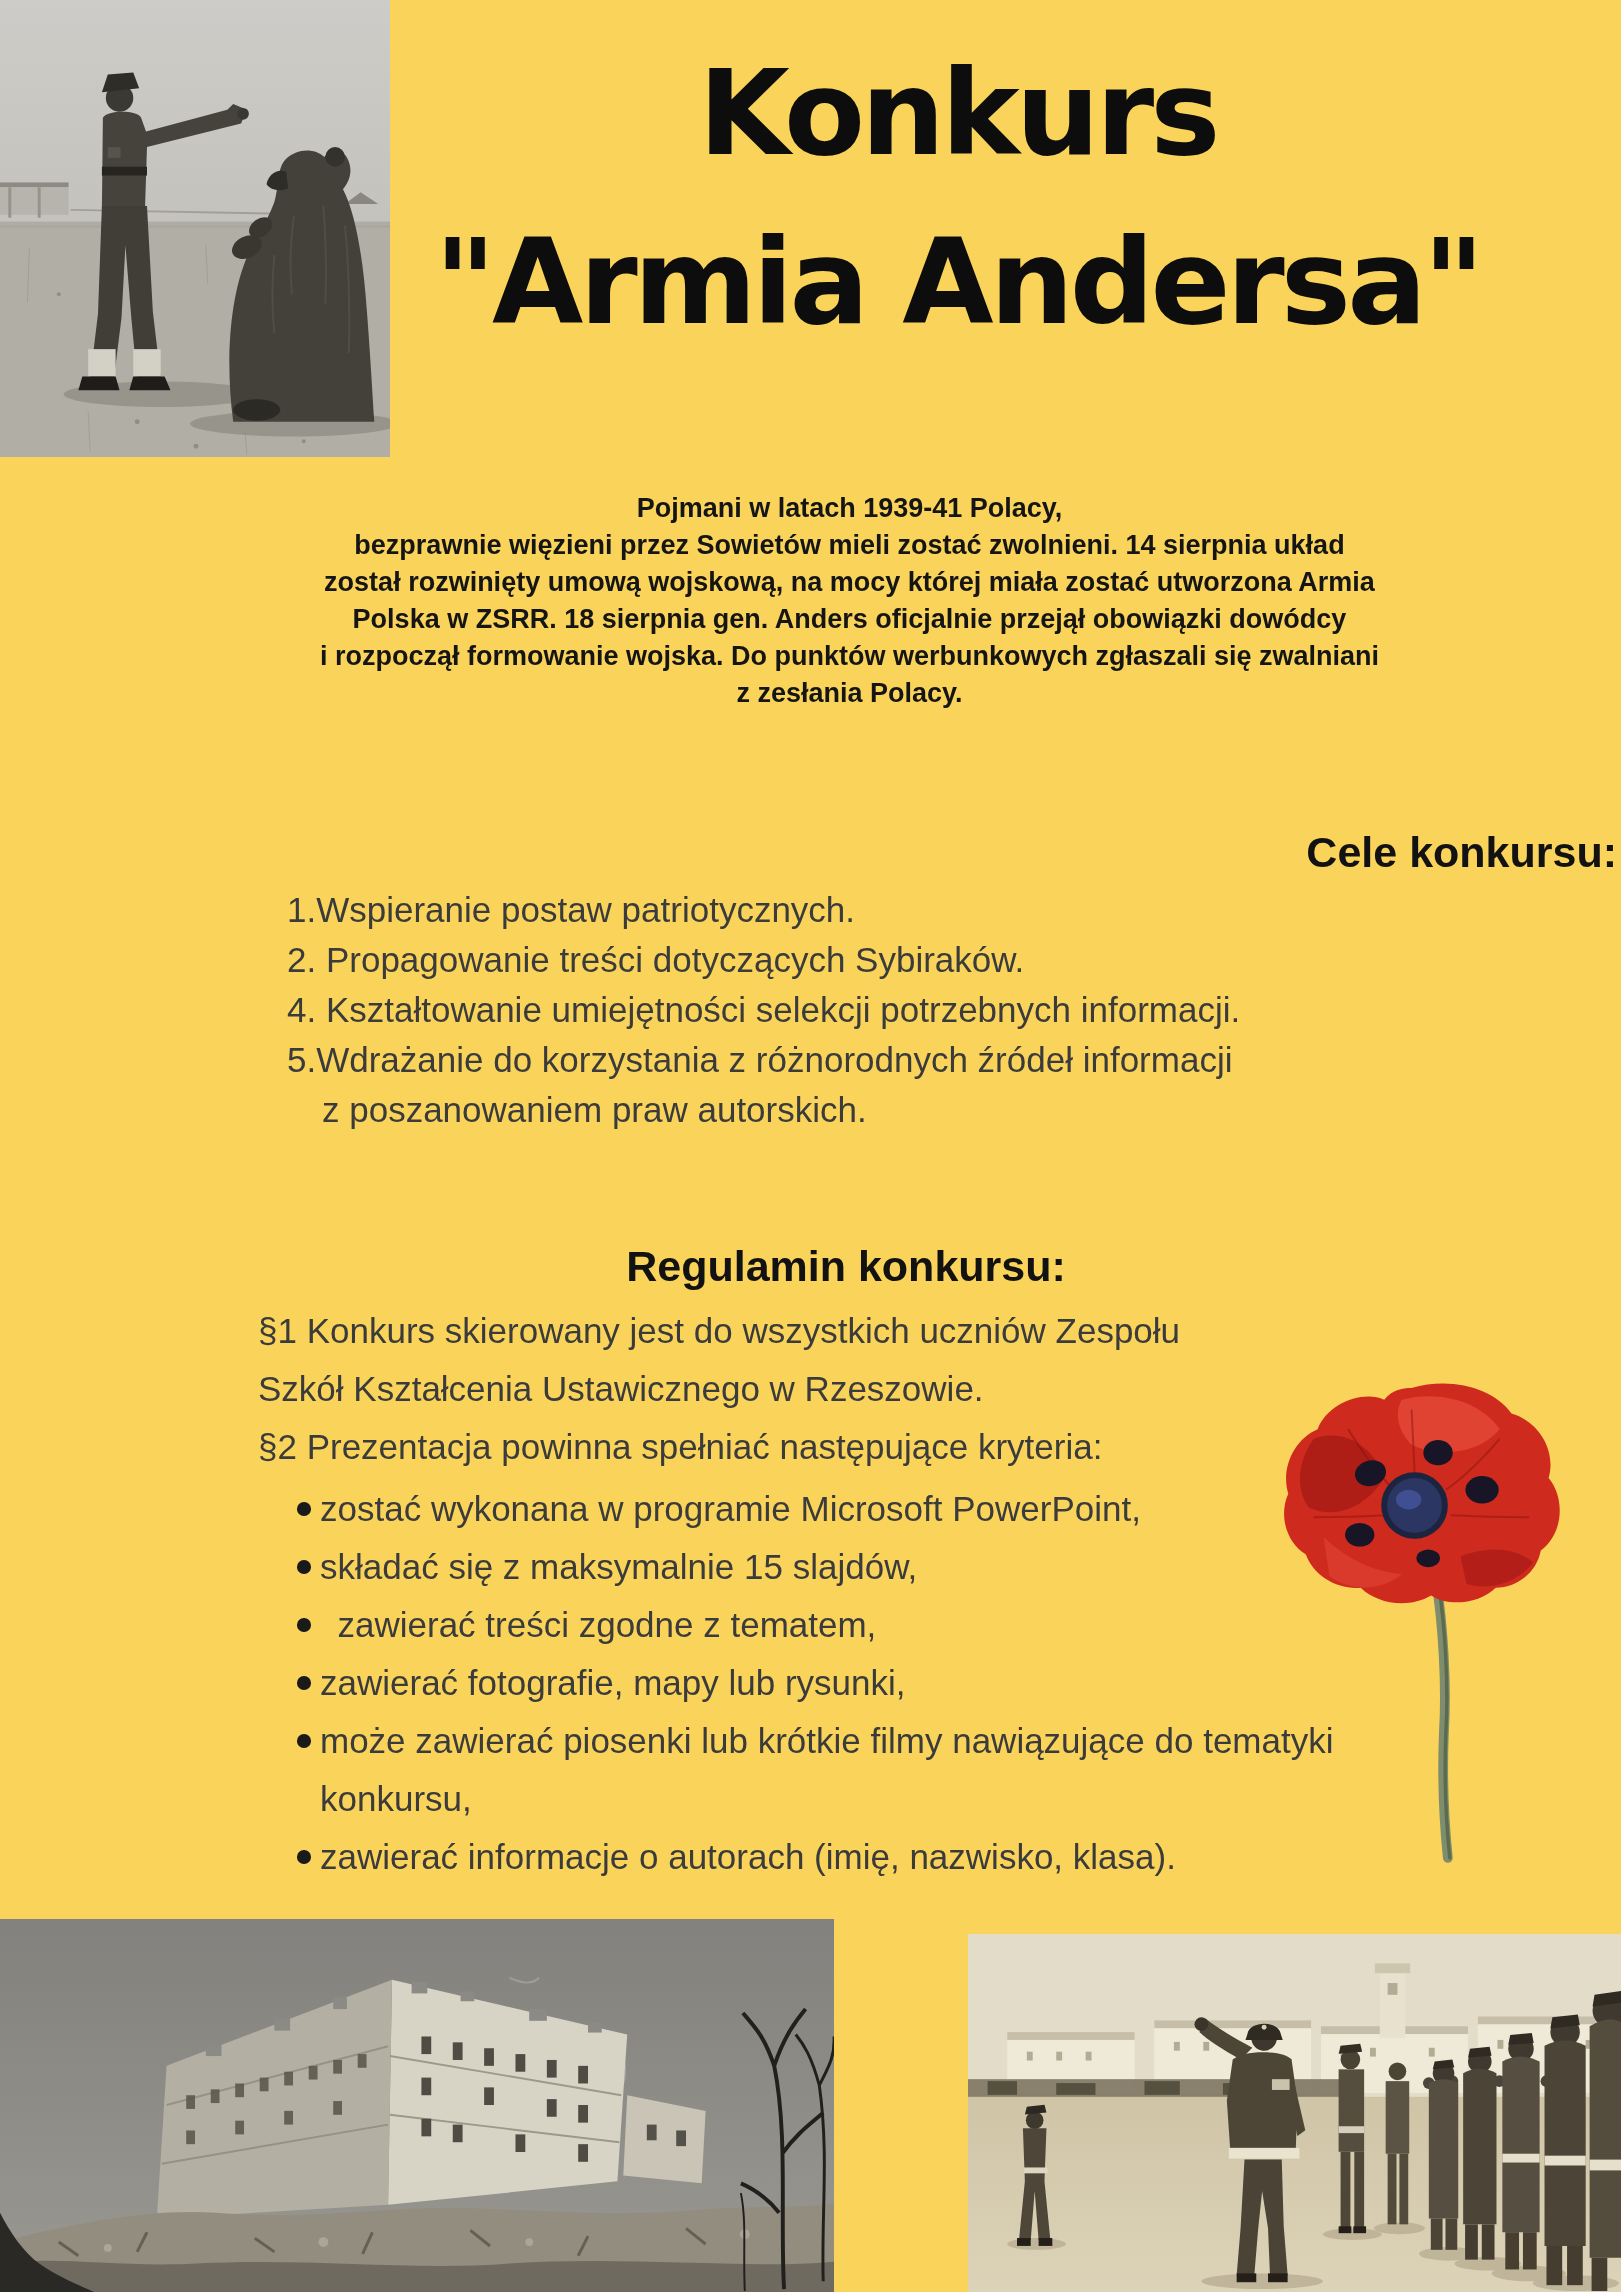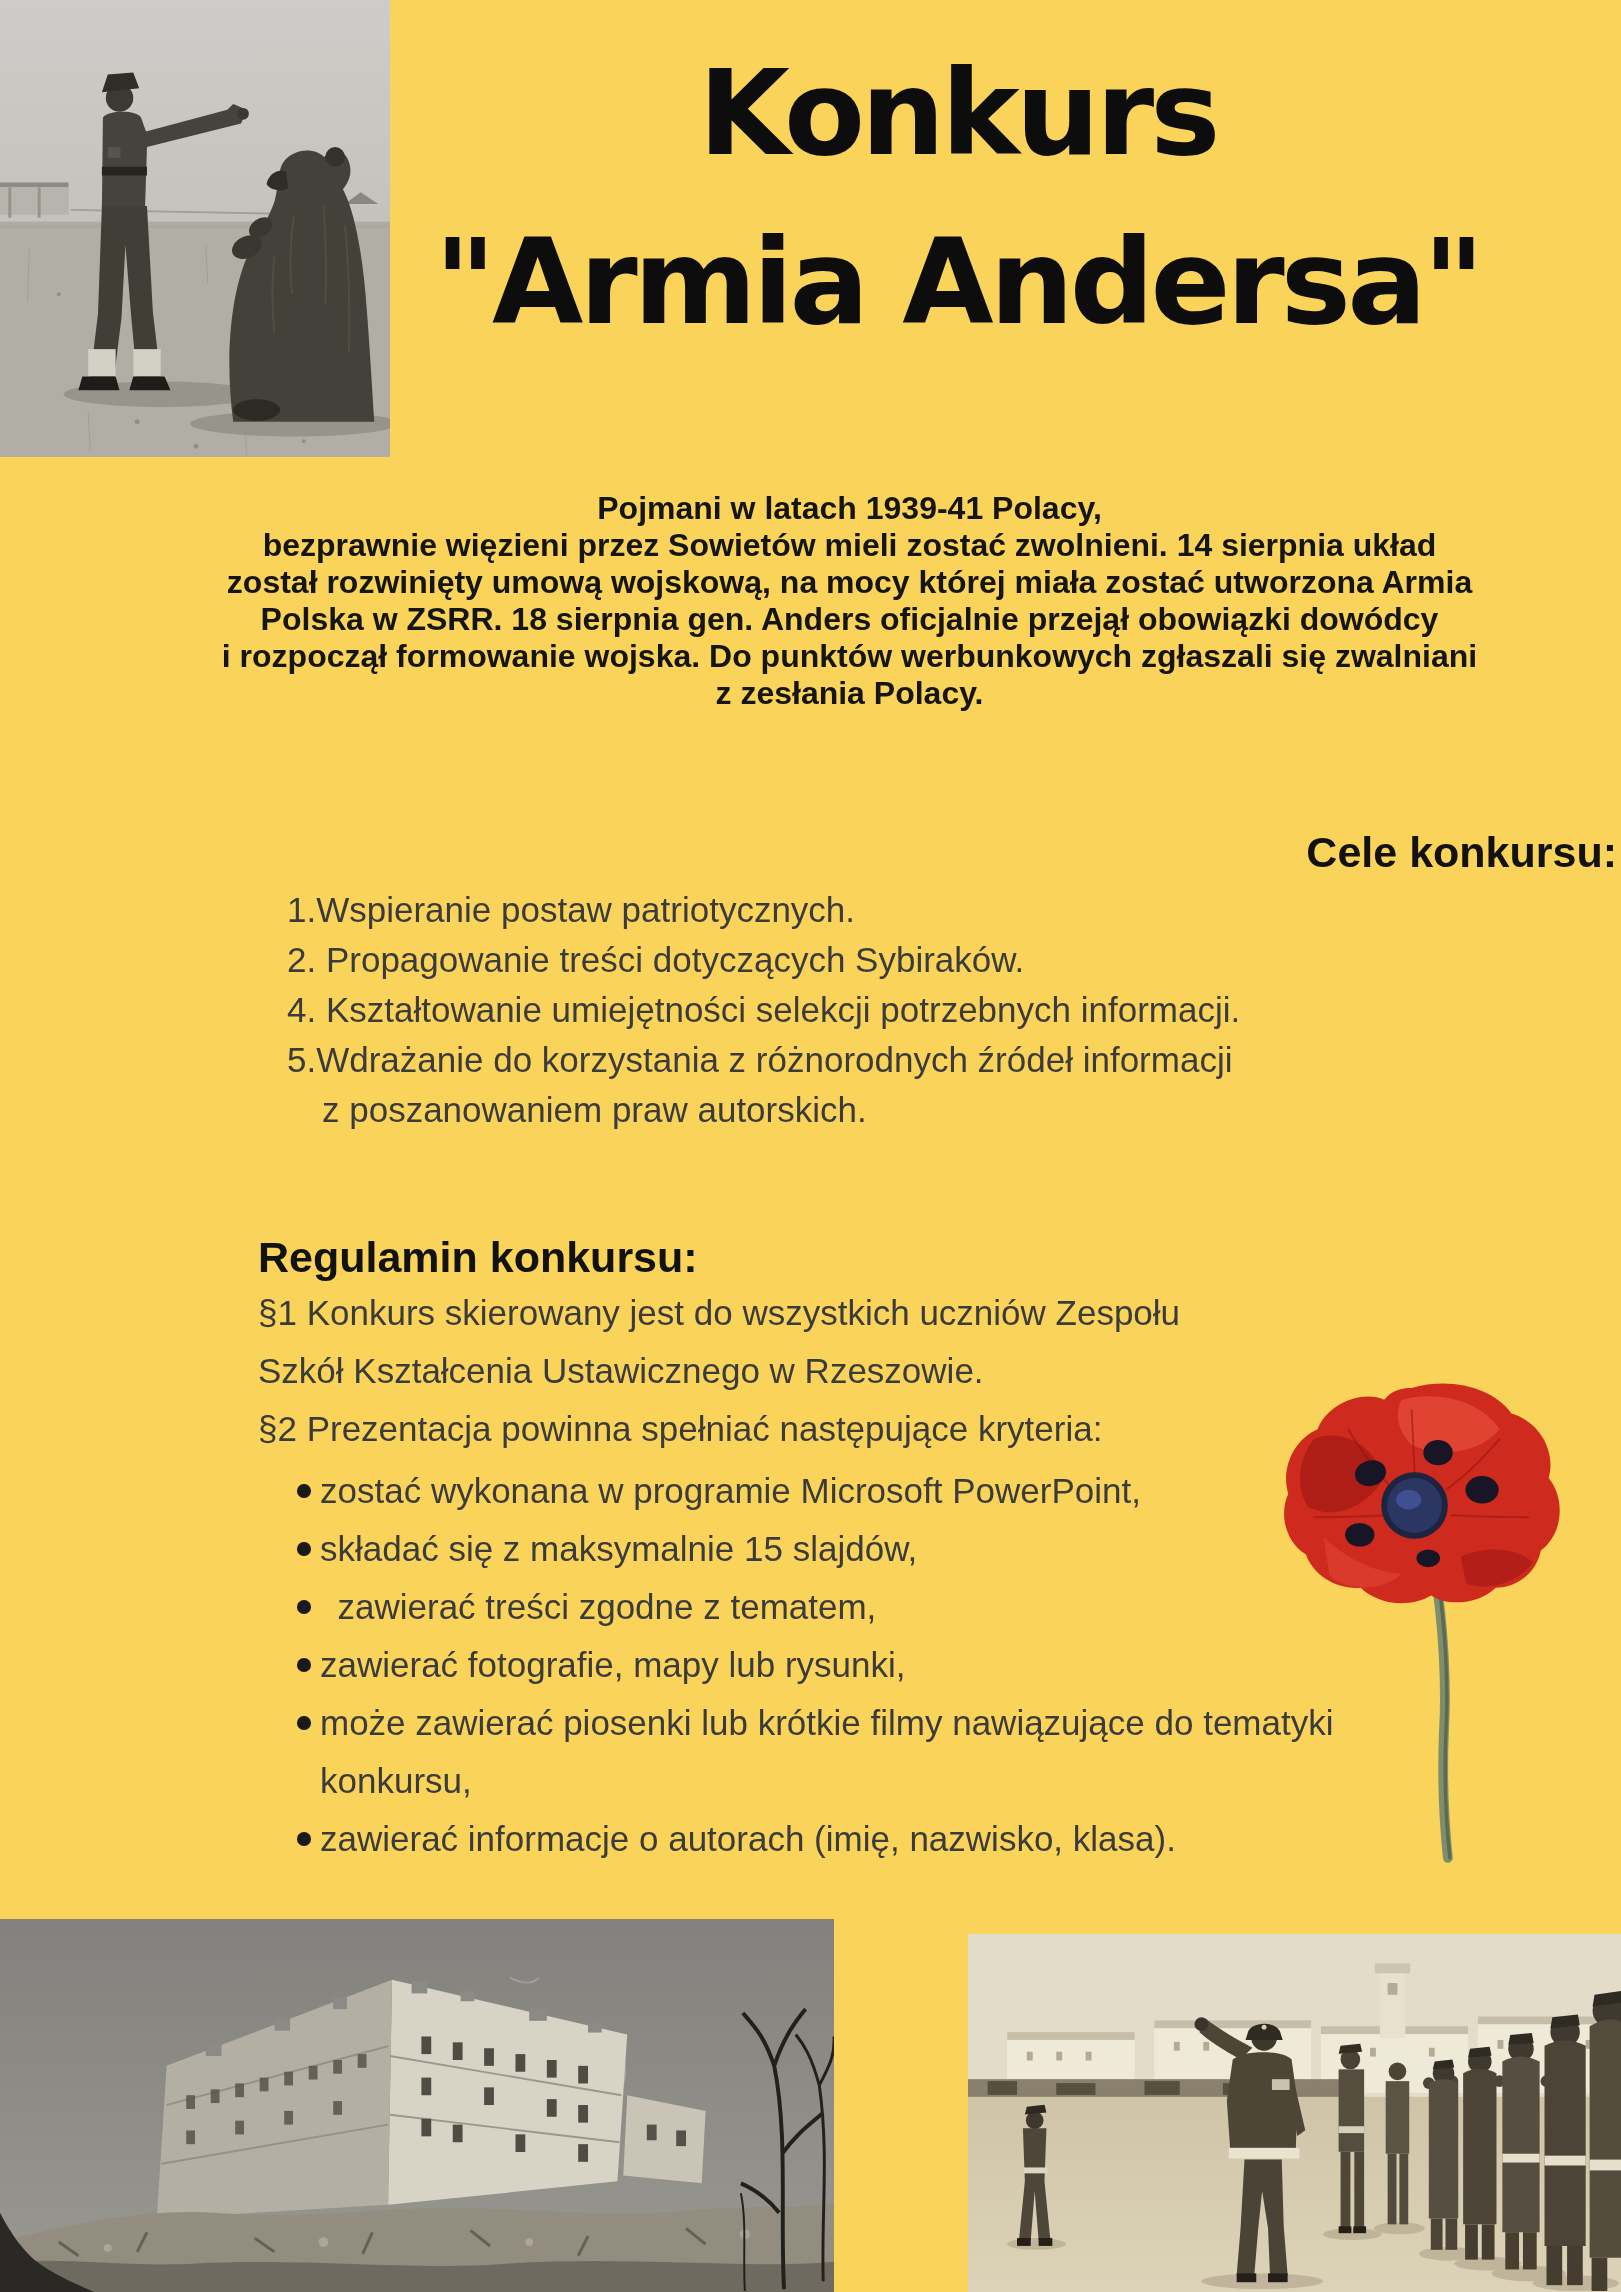--- a/index.html
+++ b/index.html
@@ -22,41 +22,41 @@
   .title-block{
     position:absolute;left:294px;top:29px;width:1327px;
     text-align:center;color:#0d0d0d;
     font-family:"DejaVu Sans","Liberation Sans",sans-serif;
     font-weight:bold;font-size:118px;line-height:169px;
     letter-spacing:-3.9px;white-space:pre;
   }
   .intro{
     position:absolute;left:82px;top:490px;width:1535px;
     text-align:center;color:#151515;
-    font-weight:bold;font-size:32px;line-height:37px;
+    font-weight:bold;font-size:27px;line-height:37px;
     white-space:pre-line;
   }
   .goals-heading{
     position:absolute;left:82px;top:826px;width:1535px;
     text-align:right;color:#121212;
     font-weight:bold;font-size:43px;line-height:53px;
   }
   .goals-list{
     position:absolute;left:287px;top:885px;width:1215px;
     margin:0;padding:0;list-style:none;
     color:#3b3b3b;font-size:35px;line-height:50px;
     font-weight:400;
   }
   .goals-list li{white-space:pre-line;}
   .rules{
     position:absolute;left:258px;top:1231px;width:1176px;
     color:#3b3b3b;font-size:35px;line-height:58px;font-weight:400;
   }
   .rules h3{
-    margin:0;color:#121212;font-size:43px;line-height:53px;font-weight:bold;
+    margin:9px;color:#121212;font-size:43px;line-height:53px;font-weight:bold;text-align:center;
   }
   .rules p{margin:0;white-space:pre-line;}
   .rules ul{margin:3.9px 0 0 0;padding:0;list-style:none;}
   .rules li{position:relative;padding-left:62px;white-space:pre-line;}
   .rules li::before{
     content:"";position:absolute;left:39px;top:22.5px;
     width:13.7px;height:13.7px;border-radius:50%;background:#1a1a1a;
   }
 </style>
 </head>

